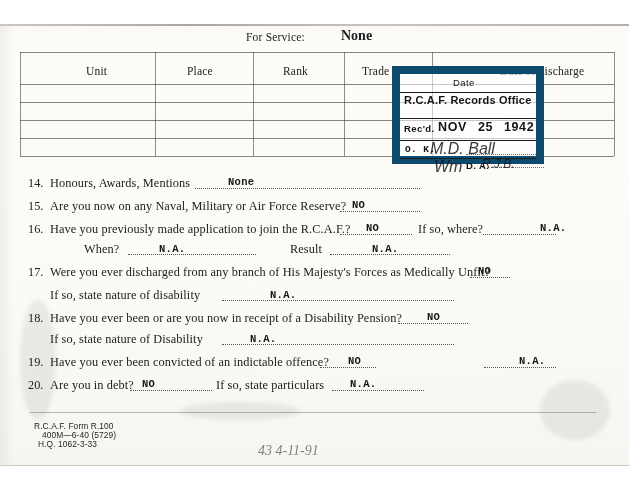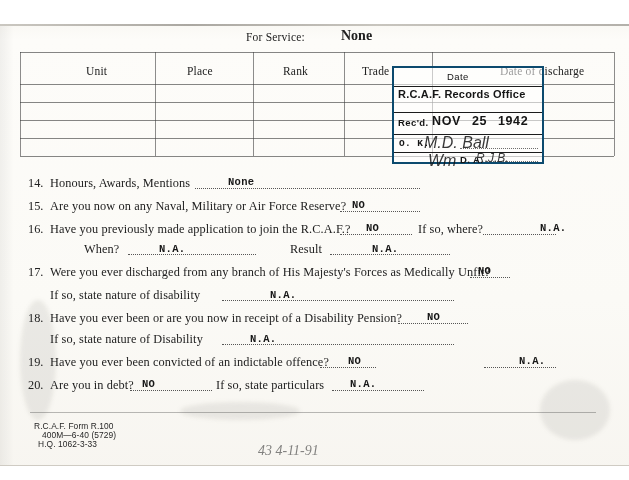--- a/index.html
+++ b/index.html
@@ -93,21 +93,21 @@
     color: #262626;
   }
 
   
   #stamp {
     position: absolute;
     left: 392px;
     top: 66px;
     width: 152px;
     height: 98px;
-    border: 2px solid #0c4a6e;
+    border: 8px solid #0c4a6e;
     box-sizing: border-box;
     background: rgba(255,255,255,0.55);
   }
   #stamp .srow {
     position: absolute;
     left: 0; width: 100%;
     border-bottom: 1.6px solid #1c1c1c;
     box-sizing: border-box;
   }
   #stamp .stxt {

